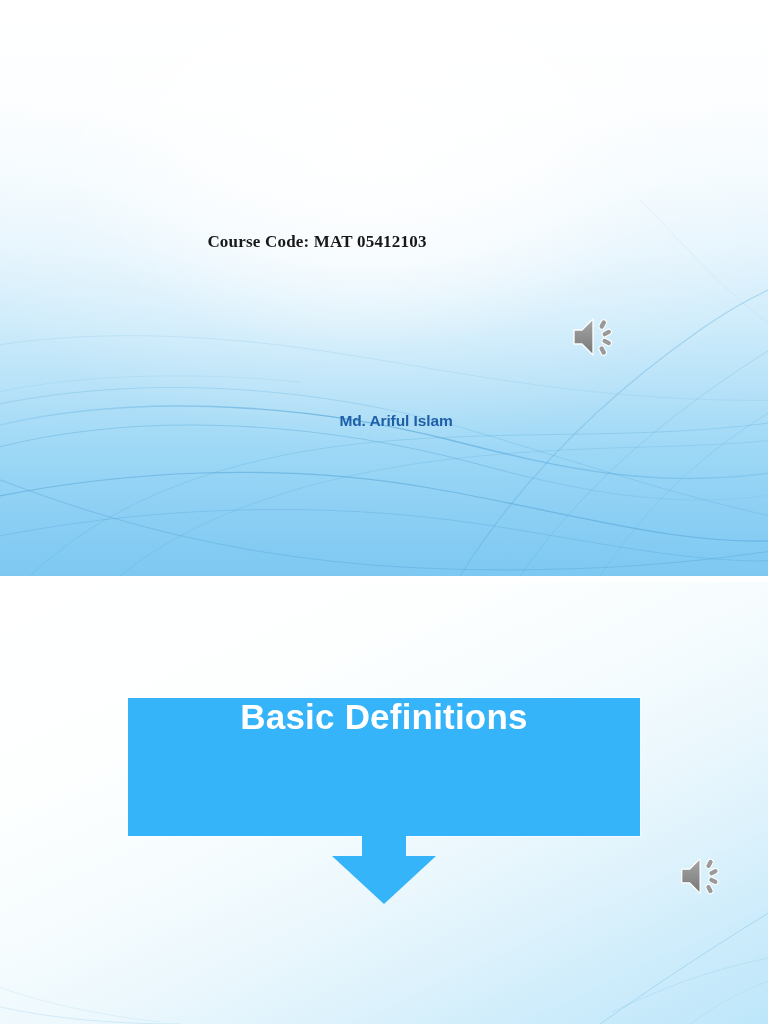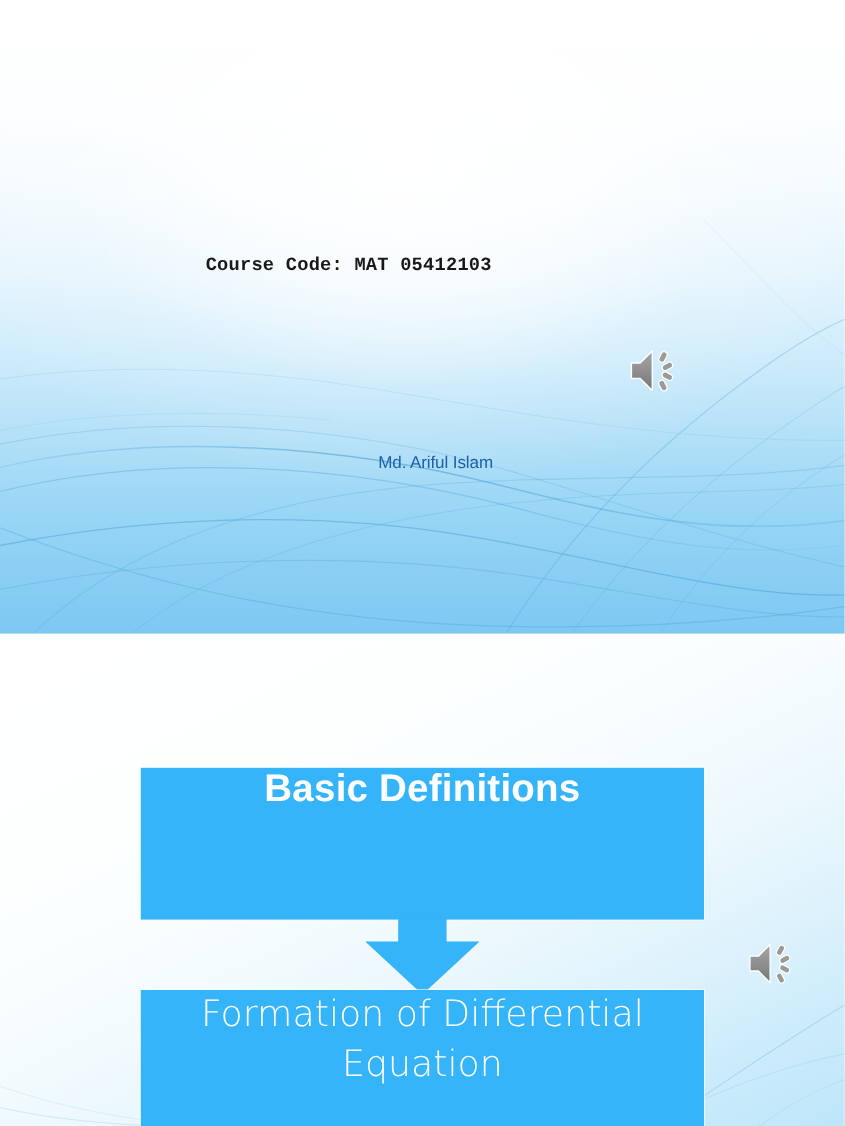--- a/index.html
+++ b/index.html
@@ -57,38 +57,38 @@
     width: 768px; height: 576px;
     pointer-events: none;
   }
 
   .course-code {
     position: absolute;
     left: 0;
     top: 232px;
     width: 634px;
     text-align: center;
-    font-family: Liberation Mono, monospace;
+    font-family: Liberation Serif, serif;
     font-weight: bold;
     font-size: 17px;
     letter-spacing: 0.2px;
     color: #181818;
     white-space: nowrap;
   }
 
   .author-block {
     position: absolute;
     left: 0;
     top: 408px;
     width: 768px;
     text-align: center;
   }
   .author-line {
     font-family: "Liberation Sans", sans-serif;
-    font-weight: normal;
+    font-weight: bold;
     font-size: 15.5px;
     line-height: 26px;
     color: #1f5fa8;
     letter-spacing: -0.1px;
     white-space: nowrap;
     padding-left: 24px;
   }
 
   .speaker-icon {
     position: absolute;
@@ -247,23 +247,20 @@
     </svg>
 
     <div class="flow-box top">
       <span class="box-label">Basic Definitions</span>
     </div>
 
     <svg class="flow-arrow" viewBox="0 0 104 72">
       <polygon points="30,0 74,0 74,24 104,24 52,72 0,24 30,24" fill="#35b4fa"></polygon>
     </svg>
 
-    <div class="flow-box bottom">
-      <span class="box-label">Formation of Differential Equation</span>
-    </div>
 
     <svg class="speaker-icon two" viewBox="0 0 62 62" style="left:674px; top:264px;">
       <defs>
         <linearGradient id="spkgrad2" x1="0" y1="0" x2="0" y2="1">
           <stop offset="0%" stop-color="#a6a6a6"></stop>
           <stop offset="50%" stop-color="#8f8f8f"></stop>
           <stop offset="100%" stop-color="#757575"></stop>
         </linearGradient>
       </defs>
       <g>

